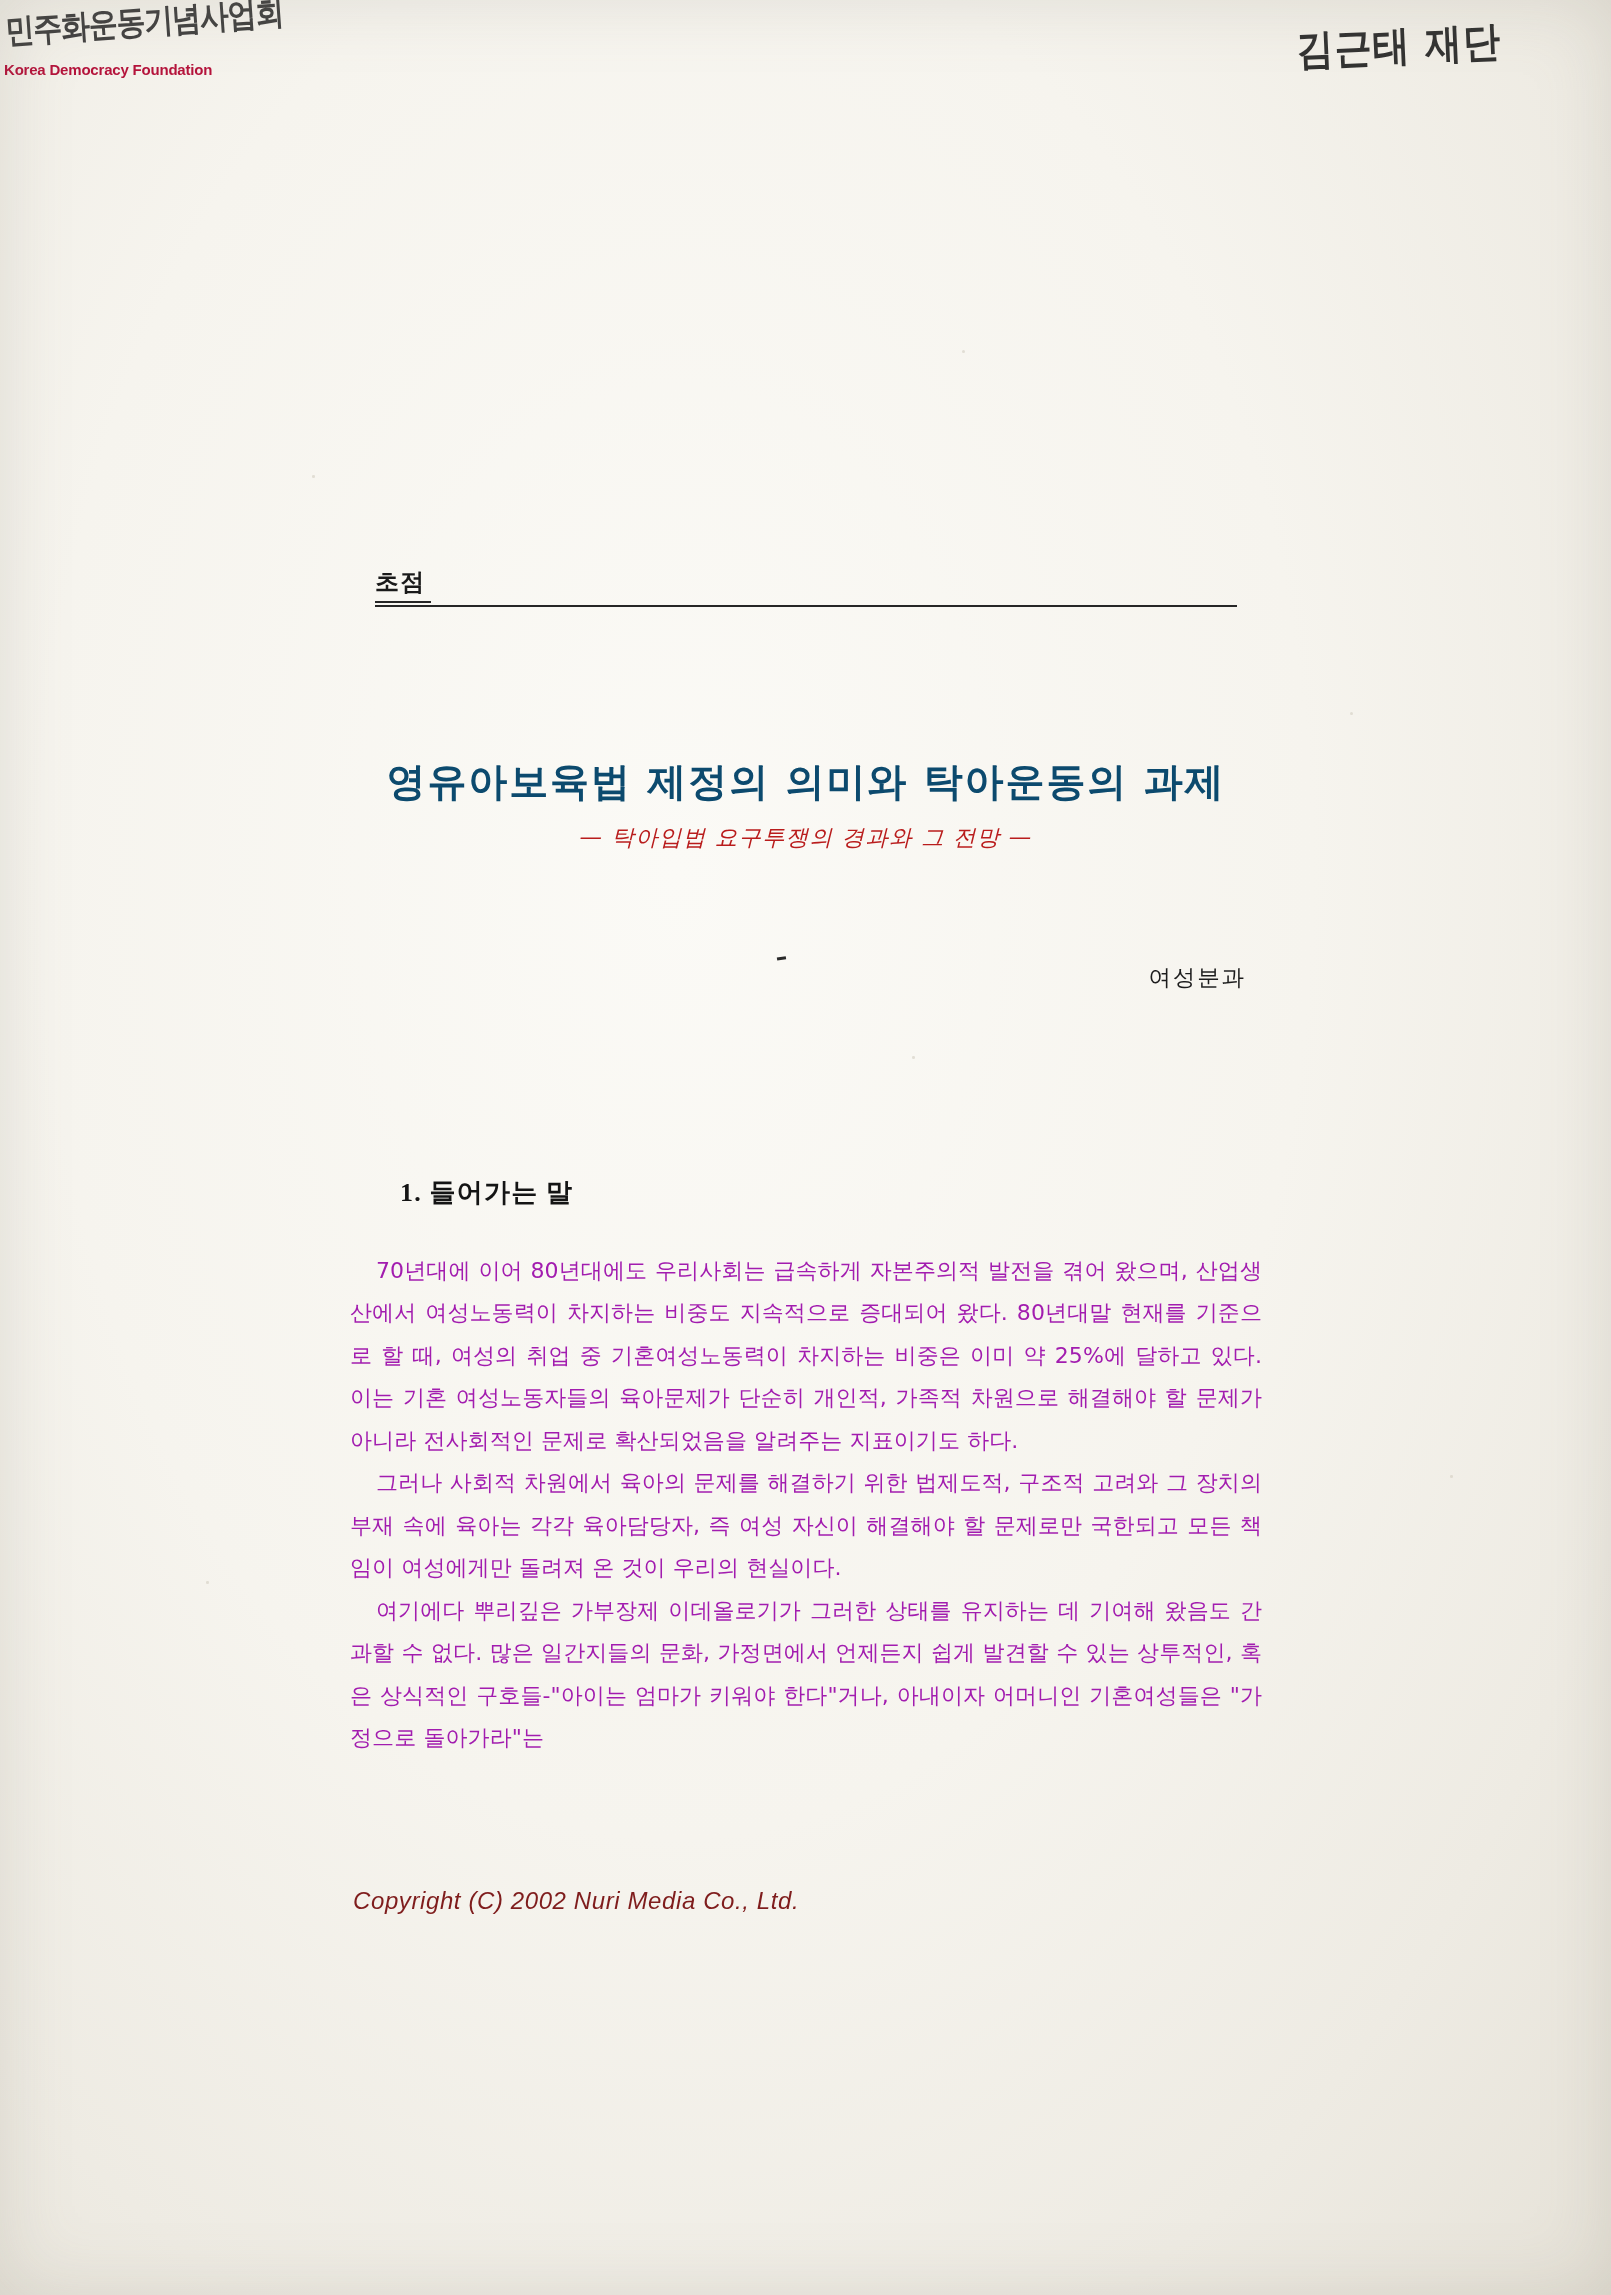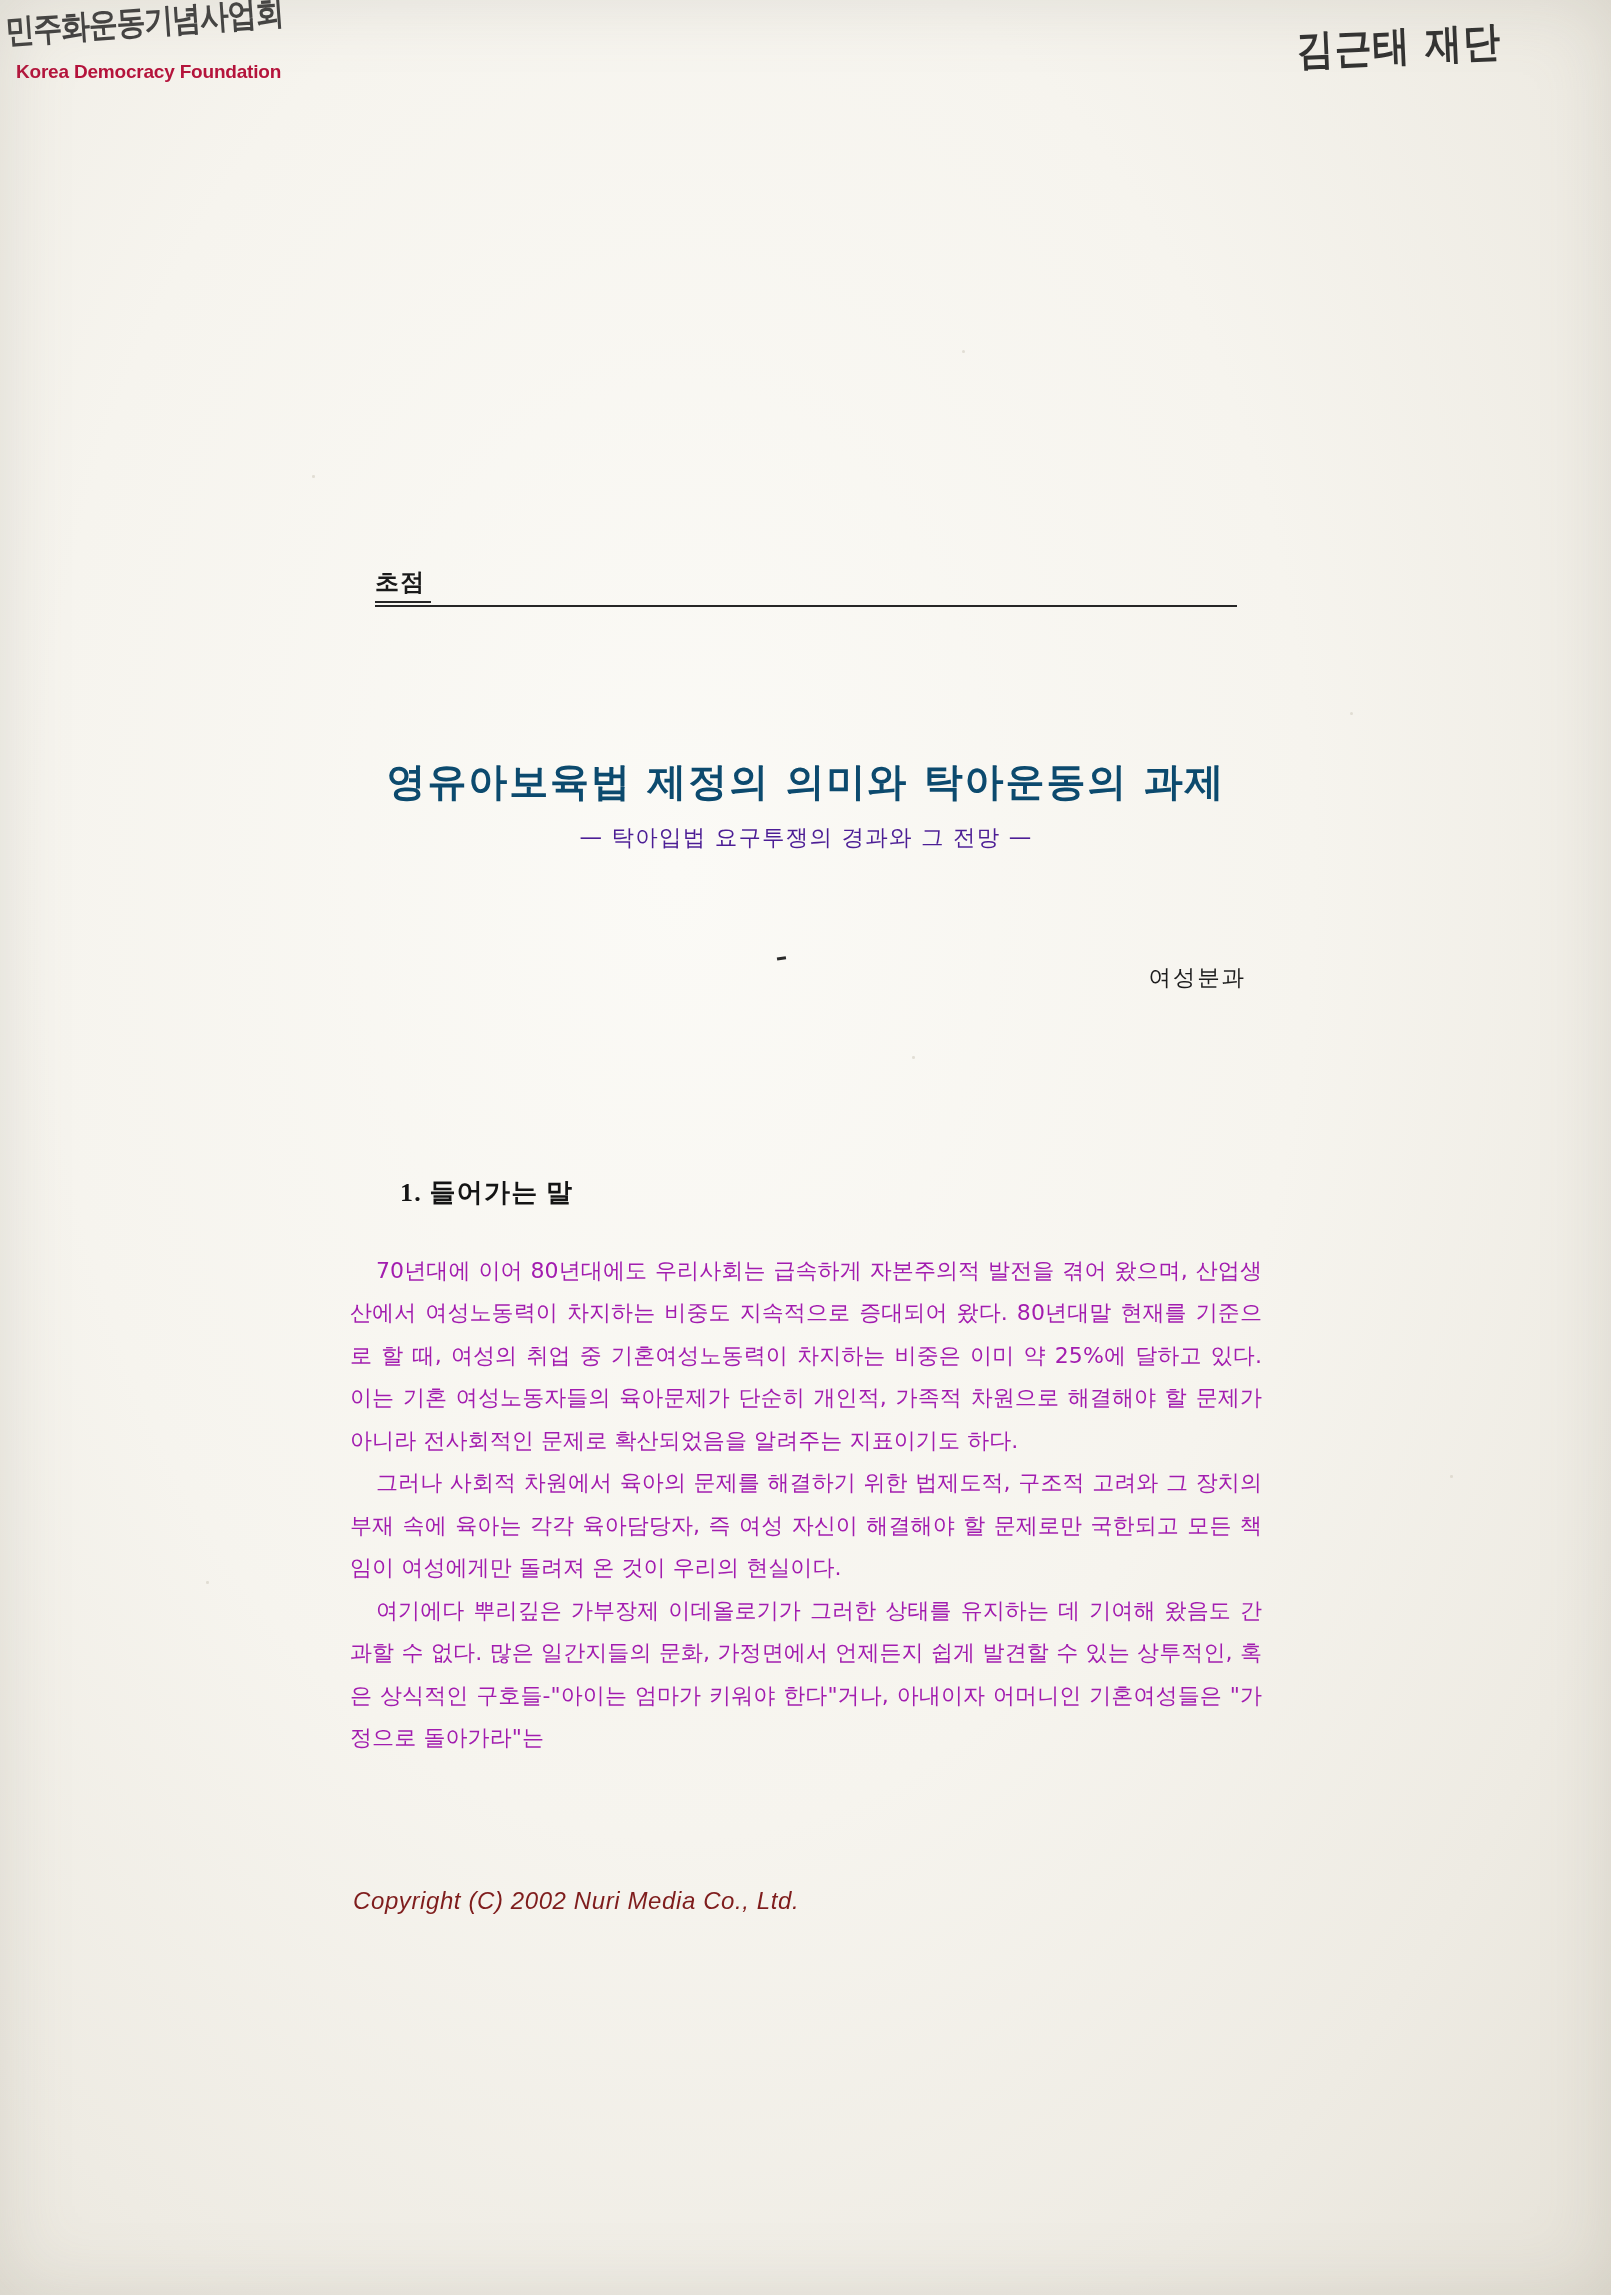--- a/index.html
+++ b/index.html
@@ -48,26 +48,26 @@
     letter-spacing: -1.2px;
     transform: rotate(-4deg) scaleY(1.15);
     transform-origin: left top;
     white-space: nowrap;
     padding-left: 3.7px;
     padding-top: 3.7px;
     opacity: 0.88;
   }
   .stamp-left .en-mark {
     font-family: "Liberation Sans", sans-serif;
-    font-size: 19px;
+    font-size: 15px;
     font-weight: 700;
     color: #b5143c;
     letter-spacing: -0.2px;
     white-space: nowrap;
-    padding-left: 16px;
+    padding-left: 4px;
     padding-top: 12.5px;
   }
   .stamp-right {
     position: absolute;
     right: 112px;
     top: 13.7px;
     width: 400px;
     text-align: right;
   }
   .stamp-right .kr-mark2 {
@@ -136,23 +136,24 @@
     font-size: 39px;
     font-weight: 700;
     color: #0c4a6e;
     letter-spacing: 1.9px;
     line-height: 1.2;
   }
   .doc-subtitle {
     font-family: "DejaVu Sans", sans-serif;
     font-size: 22.5px;
     font-weight: 400;
-    color: #4c1d95;
+    color: #b91c1c;
     letter-spacing: 1.2px;
     margin-top: 16.2px;
+    font-style: italic;
   }
 
   .byline {
     position: absolute;
     right: 366px;
     top: 962px;
     font-family: "DejaVu Sans", sans-serif;
     font-size: 22.5px;
     font-weight: 400;
     color: #1c1c1c;

